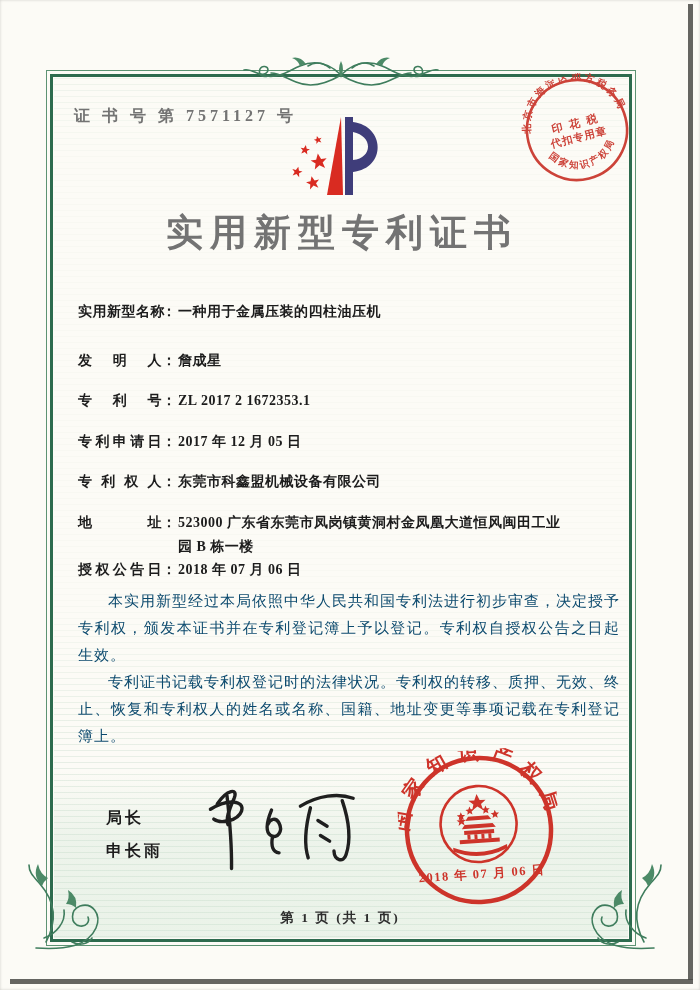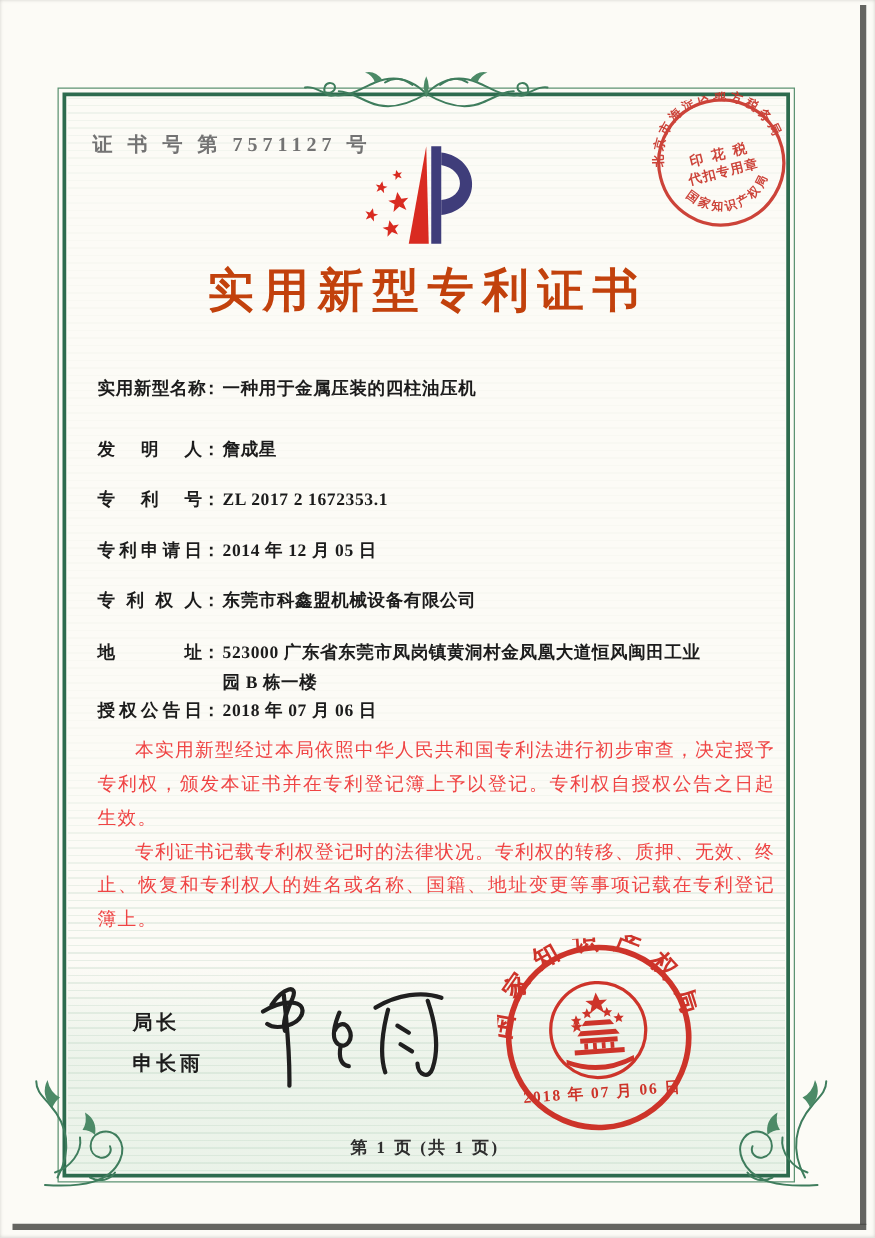--- a/index.html
+++ b/index.html
@@ -28,31 +28,31 @@
     mask-image:linear-gradient(to bottom, rgba(0,0,0,.55) 0%, rgba(0,0,0,.15) 10%, rgba(0,0,0,.15) 60%, rgba(0,0,0,.8) 75%, rgba(0,0,0,1) 100%);
   }
   .bottom-tint{
     position:absolute;left:7px;right:7px;top:700px;bottom:7px;
     background:linear-gradient(to bottom, rgba(193,221,201,0) 0%, rgba(193,221,201,.25) 40%, rgba(205,229,211,.38) 100%);
   }
   .cert-no{position:absolute;left:74px;top:106px;font-size:16px;font-weight:600;letter-spacing:4px;color:#737373;}
   .logo{position:absolute;left:285px;top:110px;}
   .title{
     position:absolute;left:0;right:16px;top:208px;text-align:center;
-    font-size:37px;font-weight:700;letter-spacing:7px;color:#c2410c;
+    font-size:37px;font-weight:700;letter-spacing:7px;color:#737373;
   }
   .frow{position:absolute;left:78px;font-size:14px;font-weight:600;letter-spacing:.5px;line-height:24px;white-space:nowrap;}
   .flabel{display:inline-block;width:84px;text-align:justify;text-align-last:justify;vertical-align:top;}
   .fcolon{display:inline-block;width:16px;vertical-align:top;}
   .fvalue{display:inline-block;vertical-align:top;}
   .fvalue.wrap{white-space:normal;width:384px;}
   .grant-right{position:absolute;left:310px;top:0;}
   .paras{
     position:absolute;left:78px;top:588px;width:542px;
-    font-size:15px;font-weight:500;color:#ef4444;letter-spacing:1px;
+    font-size:15px;font-weight:500;color:#0c4a6e;letter-spacing:1px;
     line-height:27px;text-align:justify;
   }
   .paras p{margin:0;text-indent:2em;}
   .director{position:absolute;left:86px;font-size:16px;font-weight:600;letter-spacing:3px;color:#1d1d1d;margin-left:20px;}
   .sig{position:absolute;left:188px;top:774px;transform:rotate(-2deg);}
   .seal{position:absolute;}
   .seal.tax{left:522px;top:75px;transform:rotate(-14deg);opacity:.92;}
   .seal.cnipa{left:399px;top:750px;transform:rotate(-4deg);opacity:.95;}
   .footer{
     position:absolute;left:46px;width:588px;top:909px;text-align:center;
@@ -142,21 +142,21 @@
   <div class="frow" style="top:300px;">
     <span class="flabel">实用新型名称</span><span class="fcolon">：</span><span class="fvalue">一种用于金属压装的四柱油压机</span>
   </div>
   <div class="frow" style="top:349px;">
     <span class="flabel">发明人</span><span class="fcolon">：</span><span class="fvalue">詹成星</span>
   </div>
   <div class="frow" style="top:389px;">
     <span class="flabel">专利号</span><span class="fcolon">：</span><span class="fvalue">ZL 2017 2 1672353.1</span>
   </div>
   <div class="frow" style="top:430px;">
-    <span class="flabel">专利申请日</span><span class="fcolon">：</span><span class="fvalue">2014 年 12 月 05 日</span>
+    <span class="flabel">专利申请日</span><span class="fcolon">：</span><span class="fvalue">2017 年 12 月 05 日</span>
   </div>
   <div class="frow" style="top:470px;">
     <span class="flabel">专利权人</span><span class="fcolon">：</span><span class="fvalue">东莞市科鑫盟机械设备有限公司</span>
   </div>
   <div class="frow" style="top:511px;">
     <span class="flabel">地址</span><span class="fcolon">：</span><span class="fvalue wrap">523000 广东省东莞市凤岗镇黄洞村金凤凰大道恒风闽田工业园 B 栋一楼</span>
   </div>
 
   <div class="frow" style="top:558px;width:542px;">
     <span class="flabel">授权公告日</span><span class="fcolon">：</span><span class="fvalue">2018 年 07 月 06 日</span>

